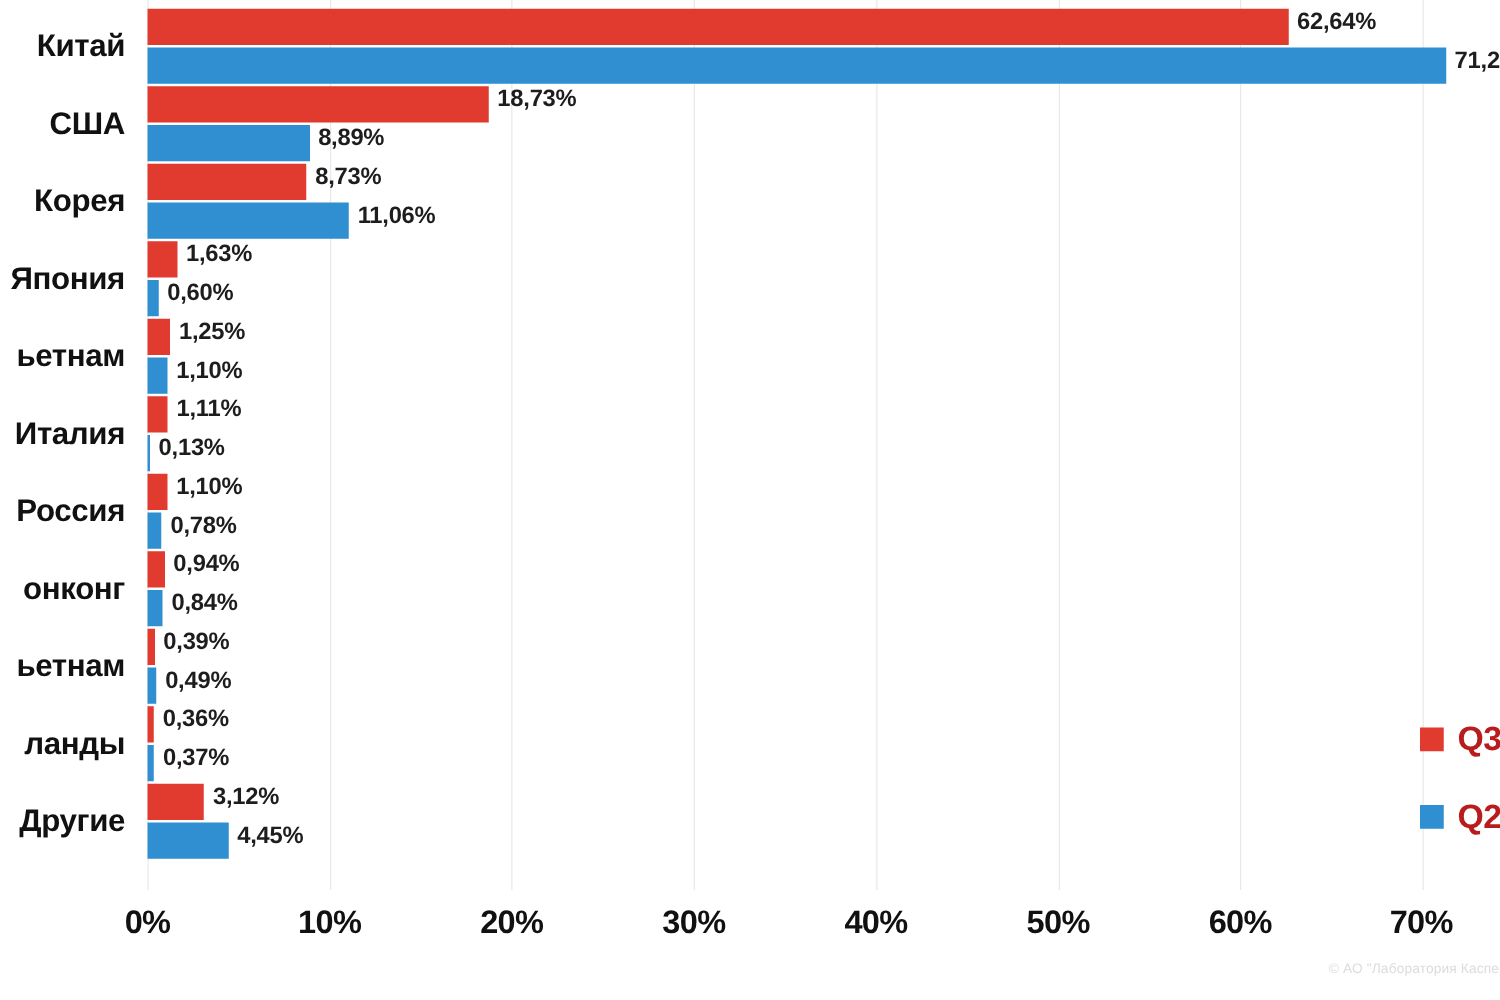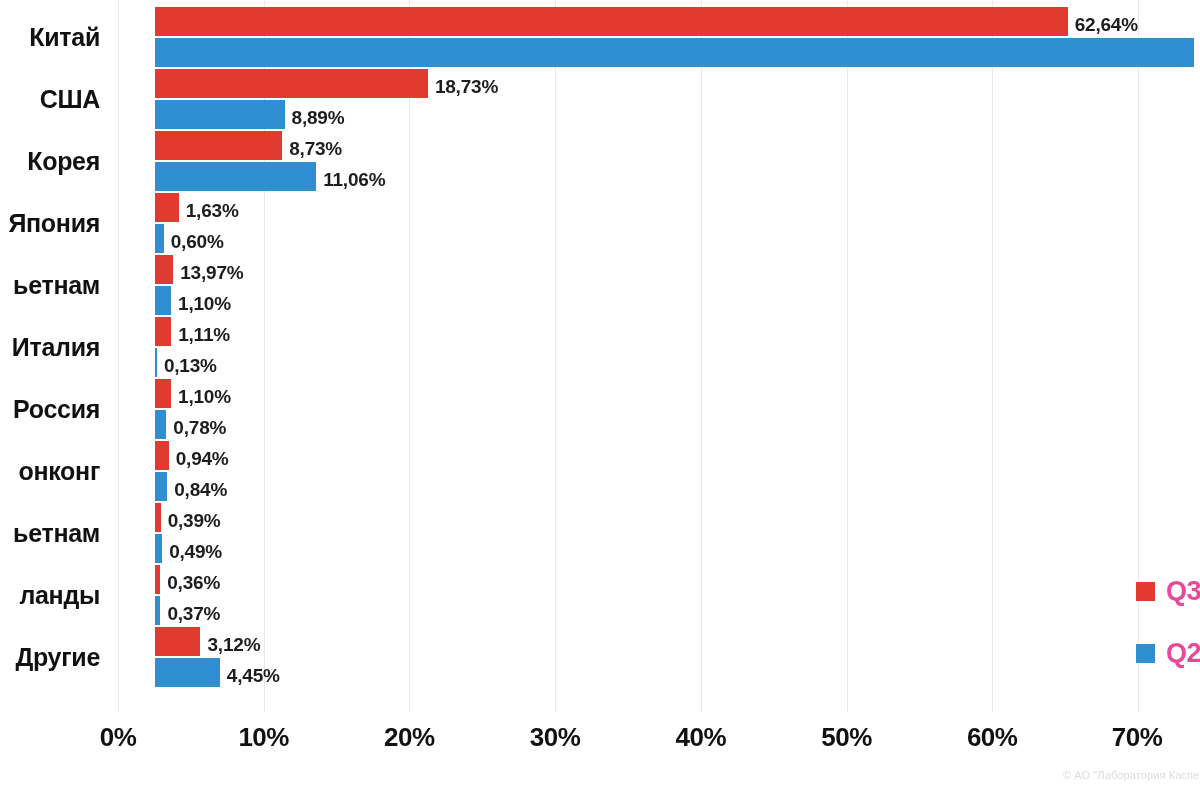--- a/index.html
+++ b/index.html
@@ -50,22 +50,21 @@
     left: 0;
     right: 0;
     height: 62px;
   }
 
   .bar-line {
     position: absolute;
     left: 0;
     height: 29px;
     display: flex;
-    align-items: flex-end;
-    padding-left: 37px;
+    align-items: flex-start;
   }
   .bar-line.q3 { top: 1px; }
   .bar-line.q2 { top: 32px; }
 
   .bar {
     height: 29px;
     box-sizing: border-box;
   }
   .bar.red  { background: #e13b30; }
   .bar.blue { background: #2f8fd0; }
@@ -135,21 +134,21 @@
     width: 19px;
     height: 19px;
     flex: 0 0 auto;
   }
   .legend-swatch.red  { background: #e13b30; }
   .legend-swatch.blue { background: #2f8fd0; }
   .legend-label {
     margin-left: 11px;
     font-size: 27px;
     font-weight: bold;
-    color: #ec4899;
+    color: #b91c1c;
     white-space: nowrap;
     letter-spacing: -0.5px;
   }
 
   
   .copyright {
     position: absolute;
     left: 1063px;
     top: 769px;
     font-size: 11px;
@@ -225,21 +224,21 @@
             <span class="bar-value">1,63%</span>
           </div>
           <div class="bar-line q2">
             <div class="bar blue" title="Япония 0,60%" style="width: 8.742px;"></div>
             <span class="bar-value">0,60%</span>
           </div>
         </div>
         <div class="row" style="top: 254px;">
           <div class="bar-line q3">
             <div class="bar red" title="ьетнам 1,25%" style="width: 18.2125px;"></div>
-            <span class="bar-value">13,97%</span>
+            <span class="bar-value">1,25%</span>
           </div>
           <div class="bar-line q2">
             <div class="bar blue" title="ьетнам 1,10%" style="width: 16.027px;"></div>
             <span class="bar-value">1,10%</span>
           </div>
         </div>
         <div class="row" style="top: 316px;">
           <div class="bar-line q3">
             <div class="bar red" title="Италия 1,11%" style="width: 16.1727px;"></div>
             <span class="bar-value">1,11%</span>

